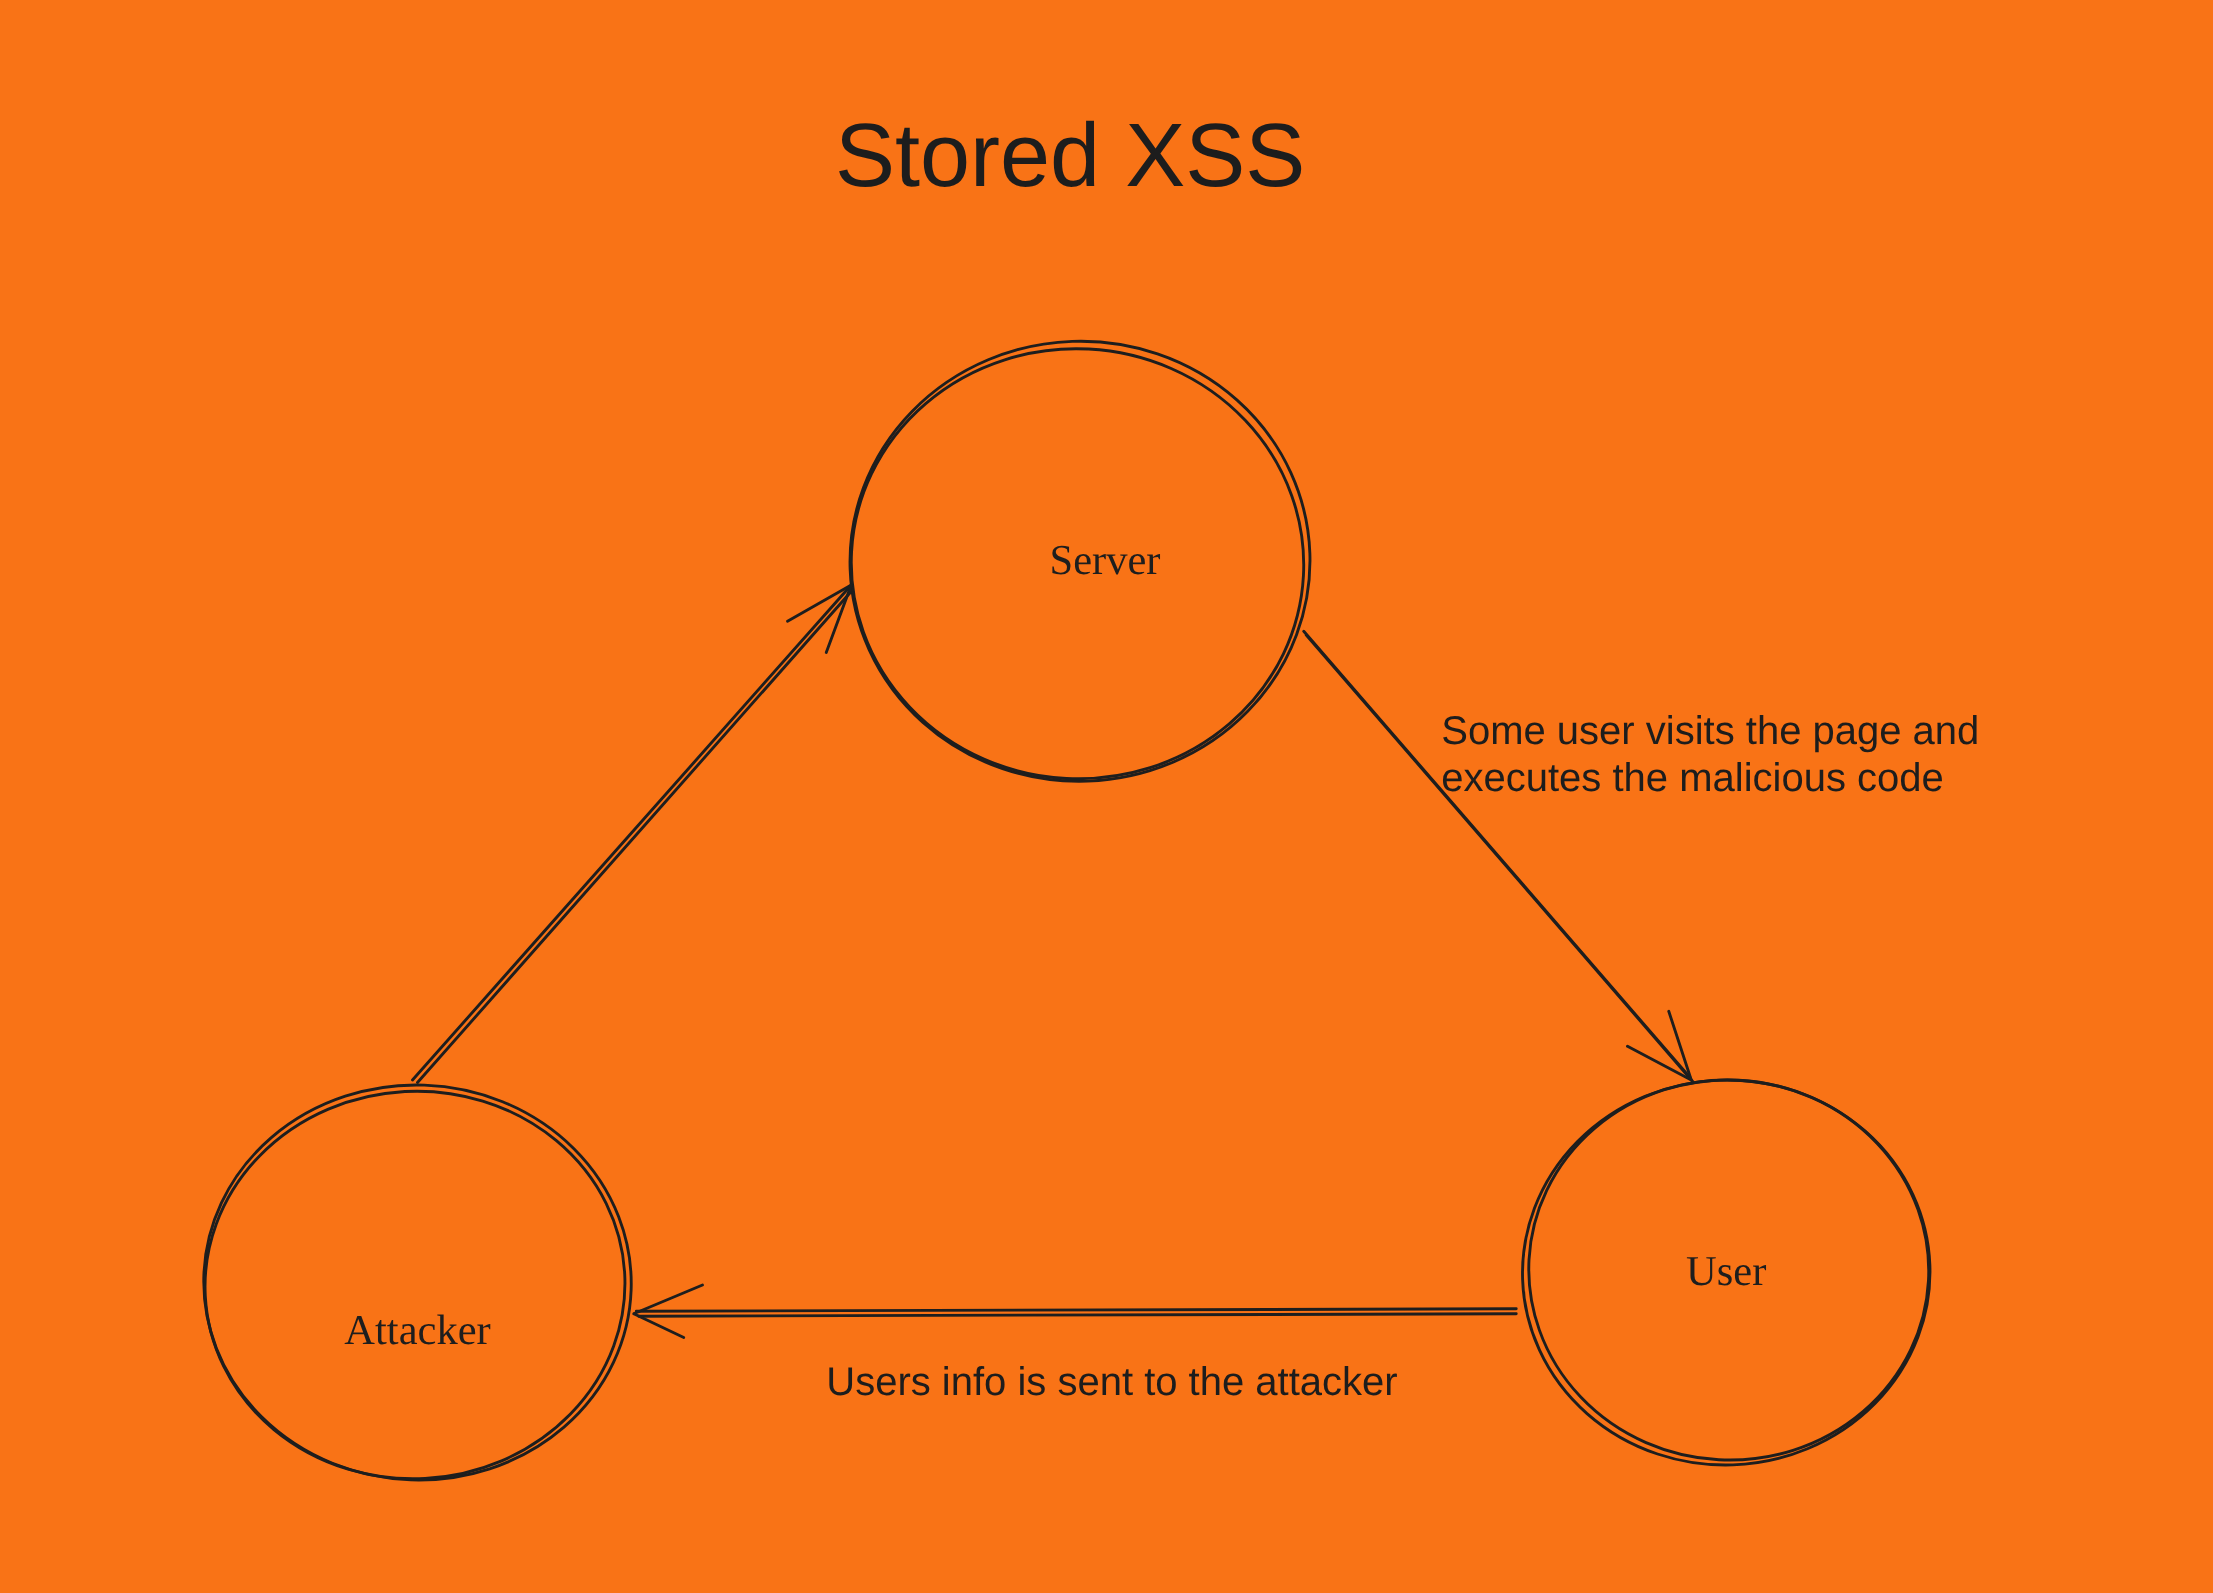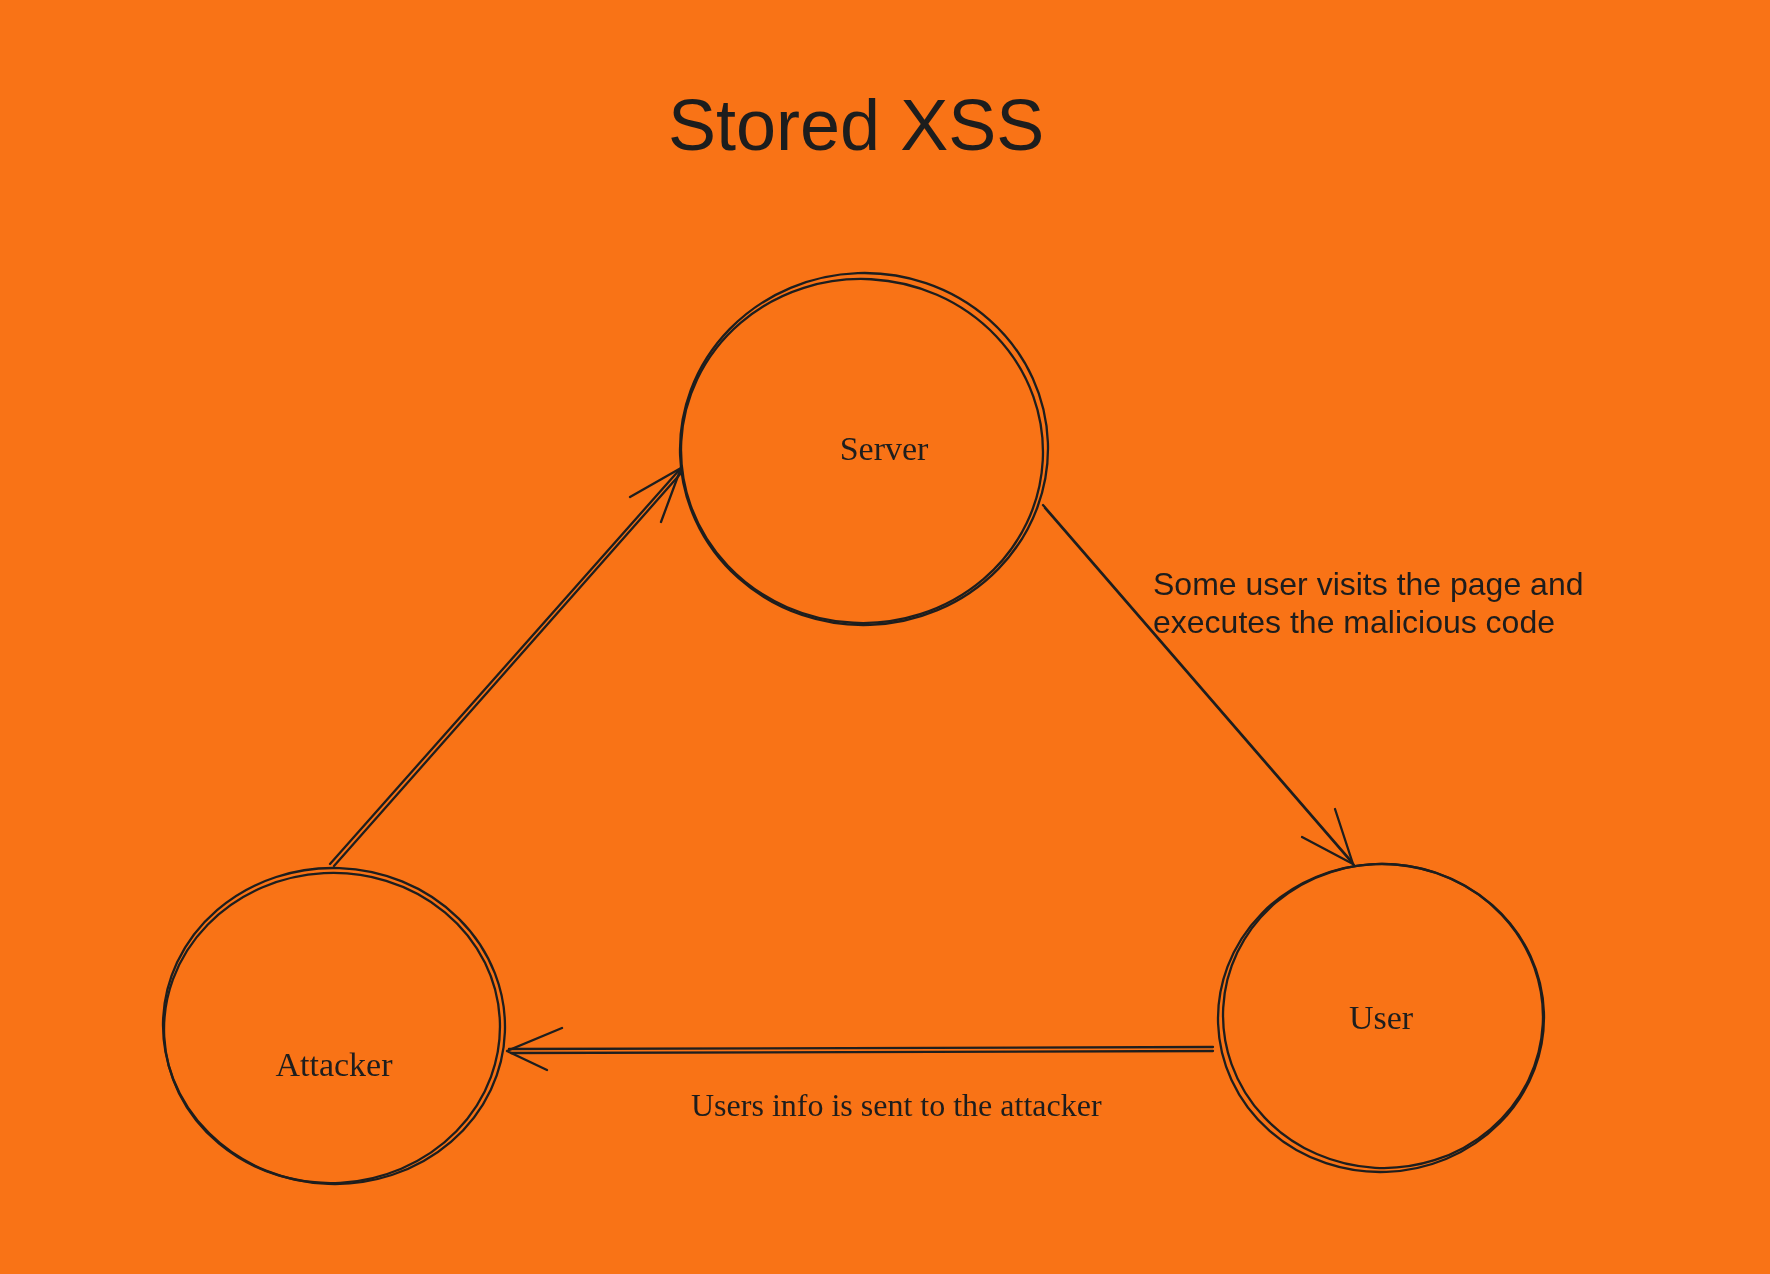--- a/index.html
+++ b/index.html
@@ -39,21 +39,21 @@
   }
   .edge-label {
     position: absolute;
     font-size: 32px;
     line-height: 1.2;
     color: #1d1d1d;
     white-space: pre-line;
   }
   .edge-label.attacker-server { left: 60px;   top: 577px; }
   .edge-label.server-user     { left: 1153px; top: 549px; margin-top: 16px; }
-  .edge-label.user-attacker   { left: 691px;  top: 1086px; font-family: Liberation Serif, serif; }
+  .edge-label.user-attacker   { left: 661px;  top: 1086px; }
   .node-label {
     position: absolute;
     transform: translate(-50%, -50%);
     font-family: cursive;
     font-size: 34px;
     font-weight: 500;
     color: #1e1e1e;
     white-space: nowrap;
   }
   .node-label.server   { left: 864px;  top: 449px; margin-left: 20px; }

